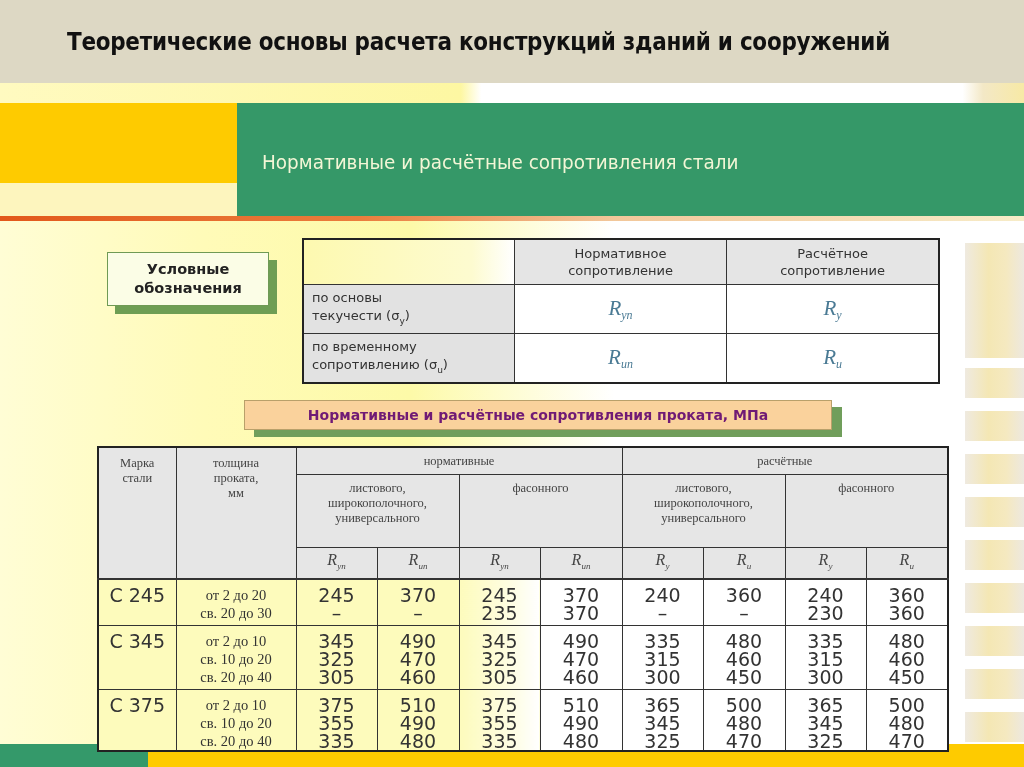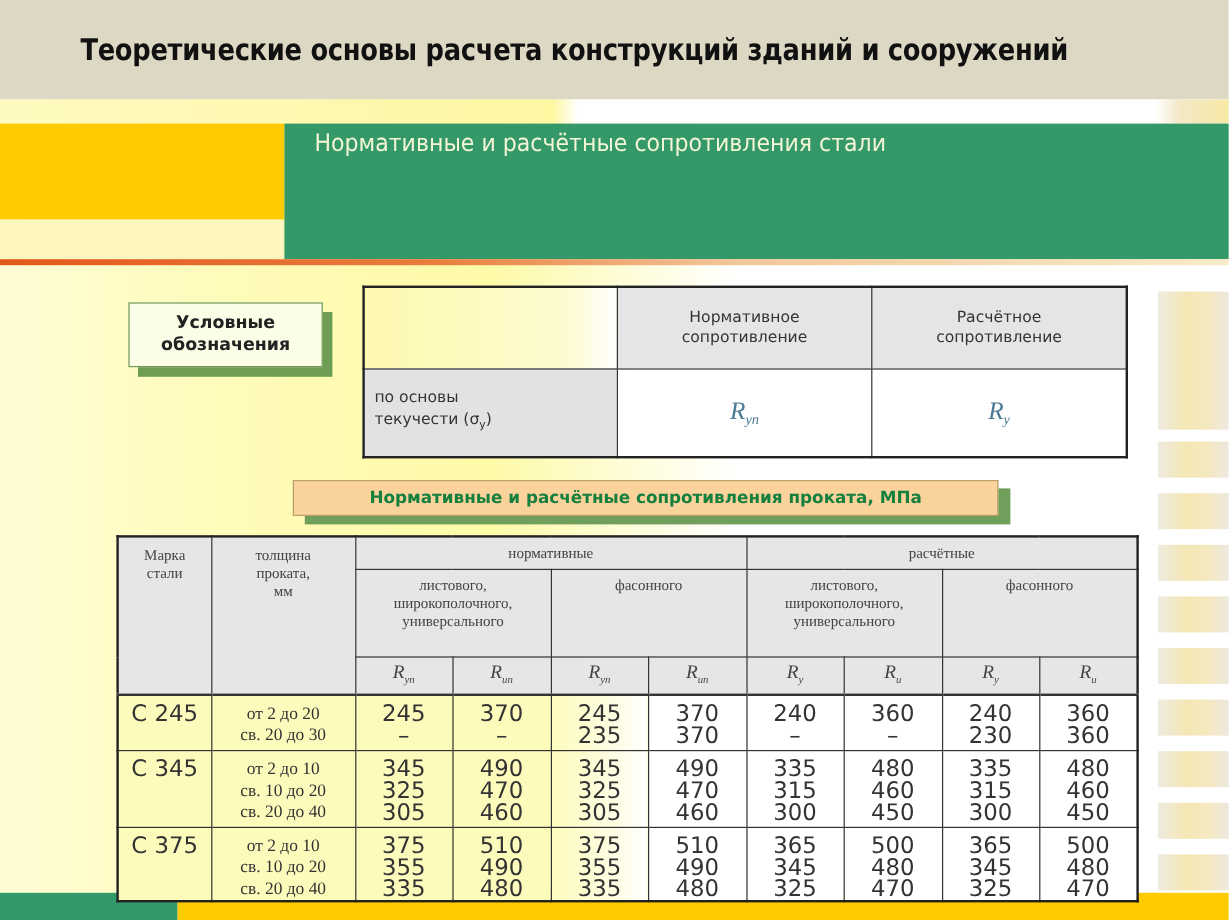--- a/index.html
+++ b/index.html
@@ -21,21 +21,21 @@
     background:linear-gradient(90deg,#fffdd5 0%,#fffbb8 20%,#fdfaa8 40%,#ffffff 60%,#ffffff 100%);
   }
   .slide-top-strip {
     position:absolute; left:0; top:0; width:1024px; height:20px;
     background:linear-gradient(90deg,#fffac0 0%,#fdf7a2 45%,#ffffff 47%,#ffffff 94%,#f3e8c6 96%,#f7e9a5 100%);
   }
   .yellow-block { position:absolute; left:0; top:20px; width:237px; height:80px; background:#fecb00; }
   .yellow-pale { position:absolute; left:0; top:100px; width:237px; height:33px; background:#fdf5be; }
   .green-banner {
     position:absolute; left:237px; top:20px; width:787px; height:113px; background:#359868;
-    display:flex; align-items:flex-start;
+    display:flex; align-items:center;
   }
   .green-banner span {
     margin-left:25px; color:#f3f6d6; font-size:20px; font-family:"DejaVu Sans", sans-serif;
     transform:scaleX(0.92); transform-origin:left center; white-space:nowrap; margin-top:4px;
   }
   .orange-line {
     position:absolute; left:0; top:133px; width:1024px; height:5px;
     background:linear-gradient(90deg,#e2581b 0%,#ea7d3c 35%,#f2c79a 60%,#f7ecc8 100%);
   }
   .right-stripes { position:absolute; left:965px; top:160px; width:59px; height:520px; }
@@ -66,21 +66,21 @@
   .sym-table .sym { background:#fff; text-align:center; font-family:"Liberation Serif", serif; font-style:italic; font-size:21px; color:#4a7a94; }
   .sym sub { font-size:12px; vertical-align:-4px; }
   .sigma sub { font-size:9px; }
   .corner { background:linear-gradient(90deg,#fdf9b0 0%,#fdfbd0 80%,#ffffff 100%) !important; }
 
   .title2 {
     position:absolute; left:244px; top:400px; width:586px; height:28px;
     background:#fad29c; border:1px solid #b9a06a;
     box-shadow:10px 7px 0 #709e5b;
     display:flex; align-items:center; justify-content:center;
-    font-family:"DejaVu Sans", sans-serif; font-weight:bold; font-size:14px; color:#15803d;
+    font-family:"DejaVu Sans", sans-serif; font-weight:bold; font-size:14px; color:#701a75;
   }
 
   .main-table {
     position:absolute; left:97px; top:446px; width:852px; height:294px;
     border:2px solid #222;
     font-family:"Liberation Serif", serif; color:#333;
   }
   .main-table td, .main-table th { border:1px solid #333; padding:0; font-weight:normal; }
   .main-table thead th { background:#e6e6e6; vertical-align:top; font-size:12.5px; line-height:15px; color:#444; }
   .main-table thead th.grp { height:26px; vertical-align:middle; }
@@ -154,20 +154,28 @@
     </th>
   </tr>
   <tr>
     <td class="rowlabel">
       <div>по основы</div>
       <div class="sigma"><span>текучести (σ</span><sub>y</sub><span>)</span></div>
     </td>
     <td class="sym"><span>R</span><sub>yn</sub></td>
     <td class="sym"><span>R</span><sub>y</sub></td>
   </tr>
+  <tr>
+    <td class="rowlabel">
+      <div>по временному</div>
+      <div class="sigma"><span>сопротивлению (σ</span><sub>u</sub><span>)</span></div>
+    </td>
+    <td class="sym"><span>R</span><sub>un</sub></td>
+    <td class="sym"><span>R</span><sub>u</sub></td>
+  </tr>
 </tbody>
   </table>
 
 <div class="title2">Нормативные и расчётные сопротивления проката, МПа</div>
 
 <table class="main-table">
   <colgroup>
     <col style="width:78px">
       <col style="width:120px">
     <col style="width:81px">

